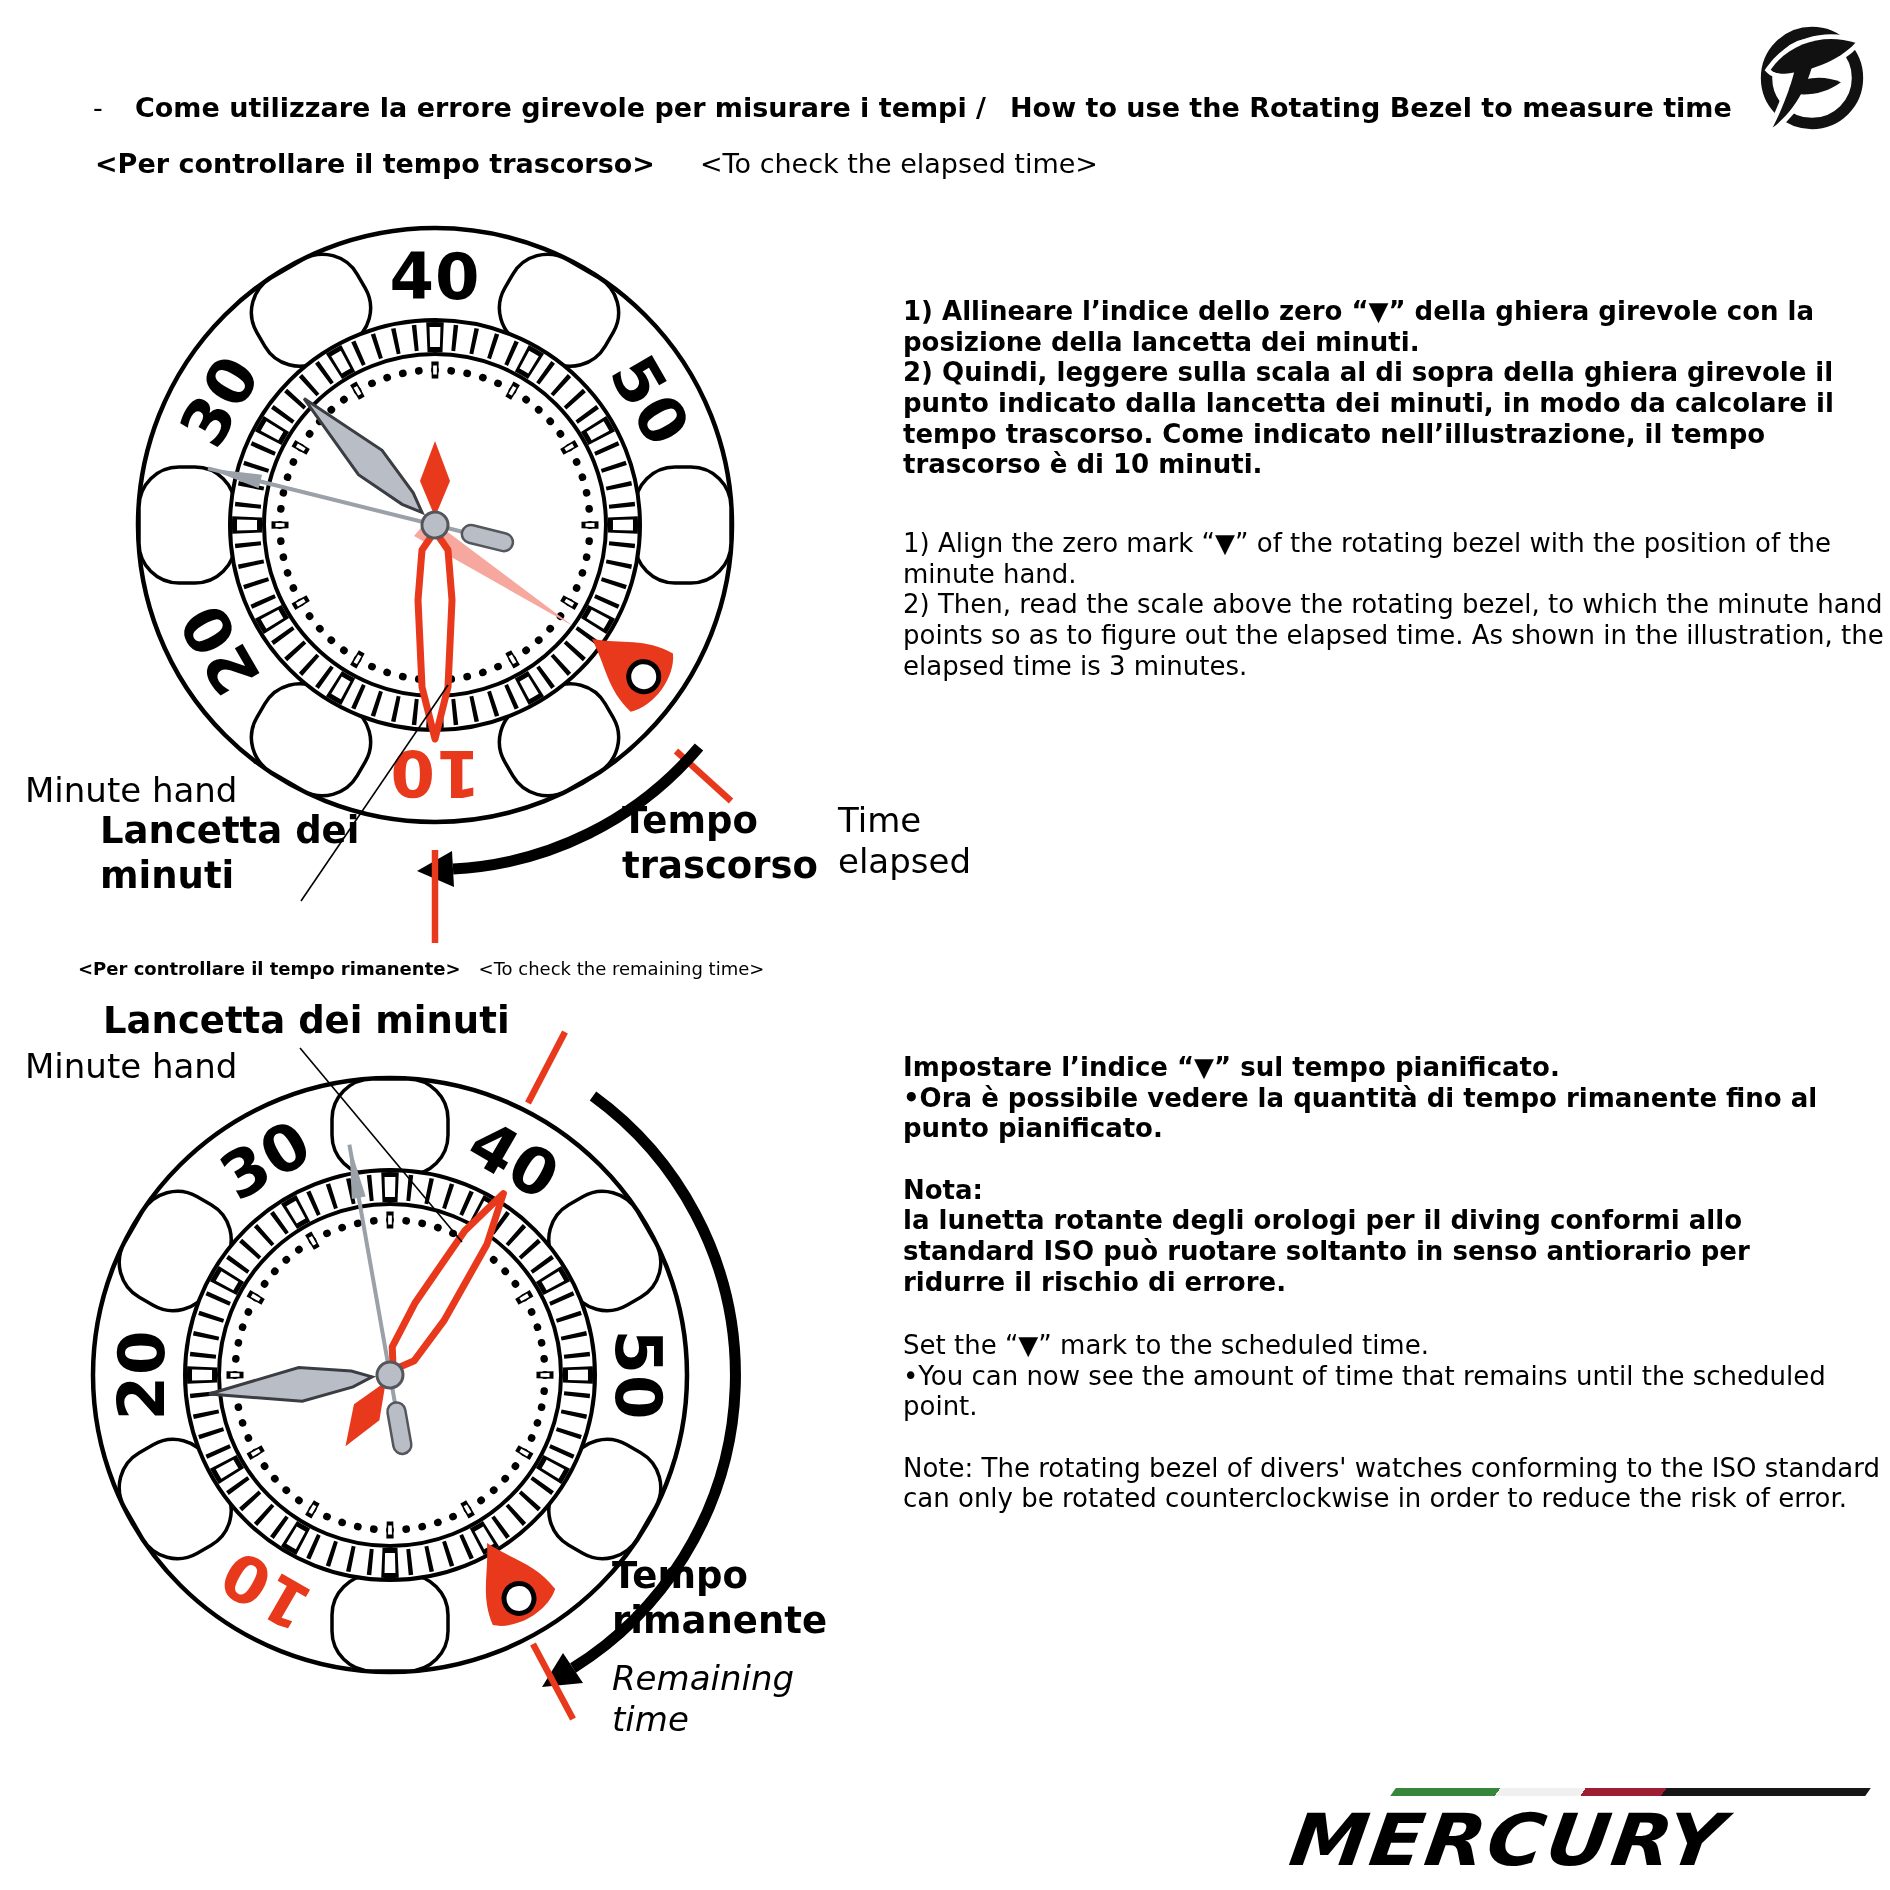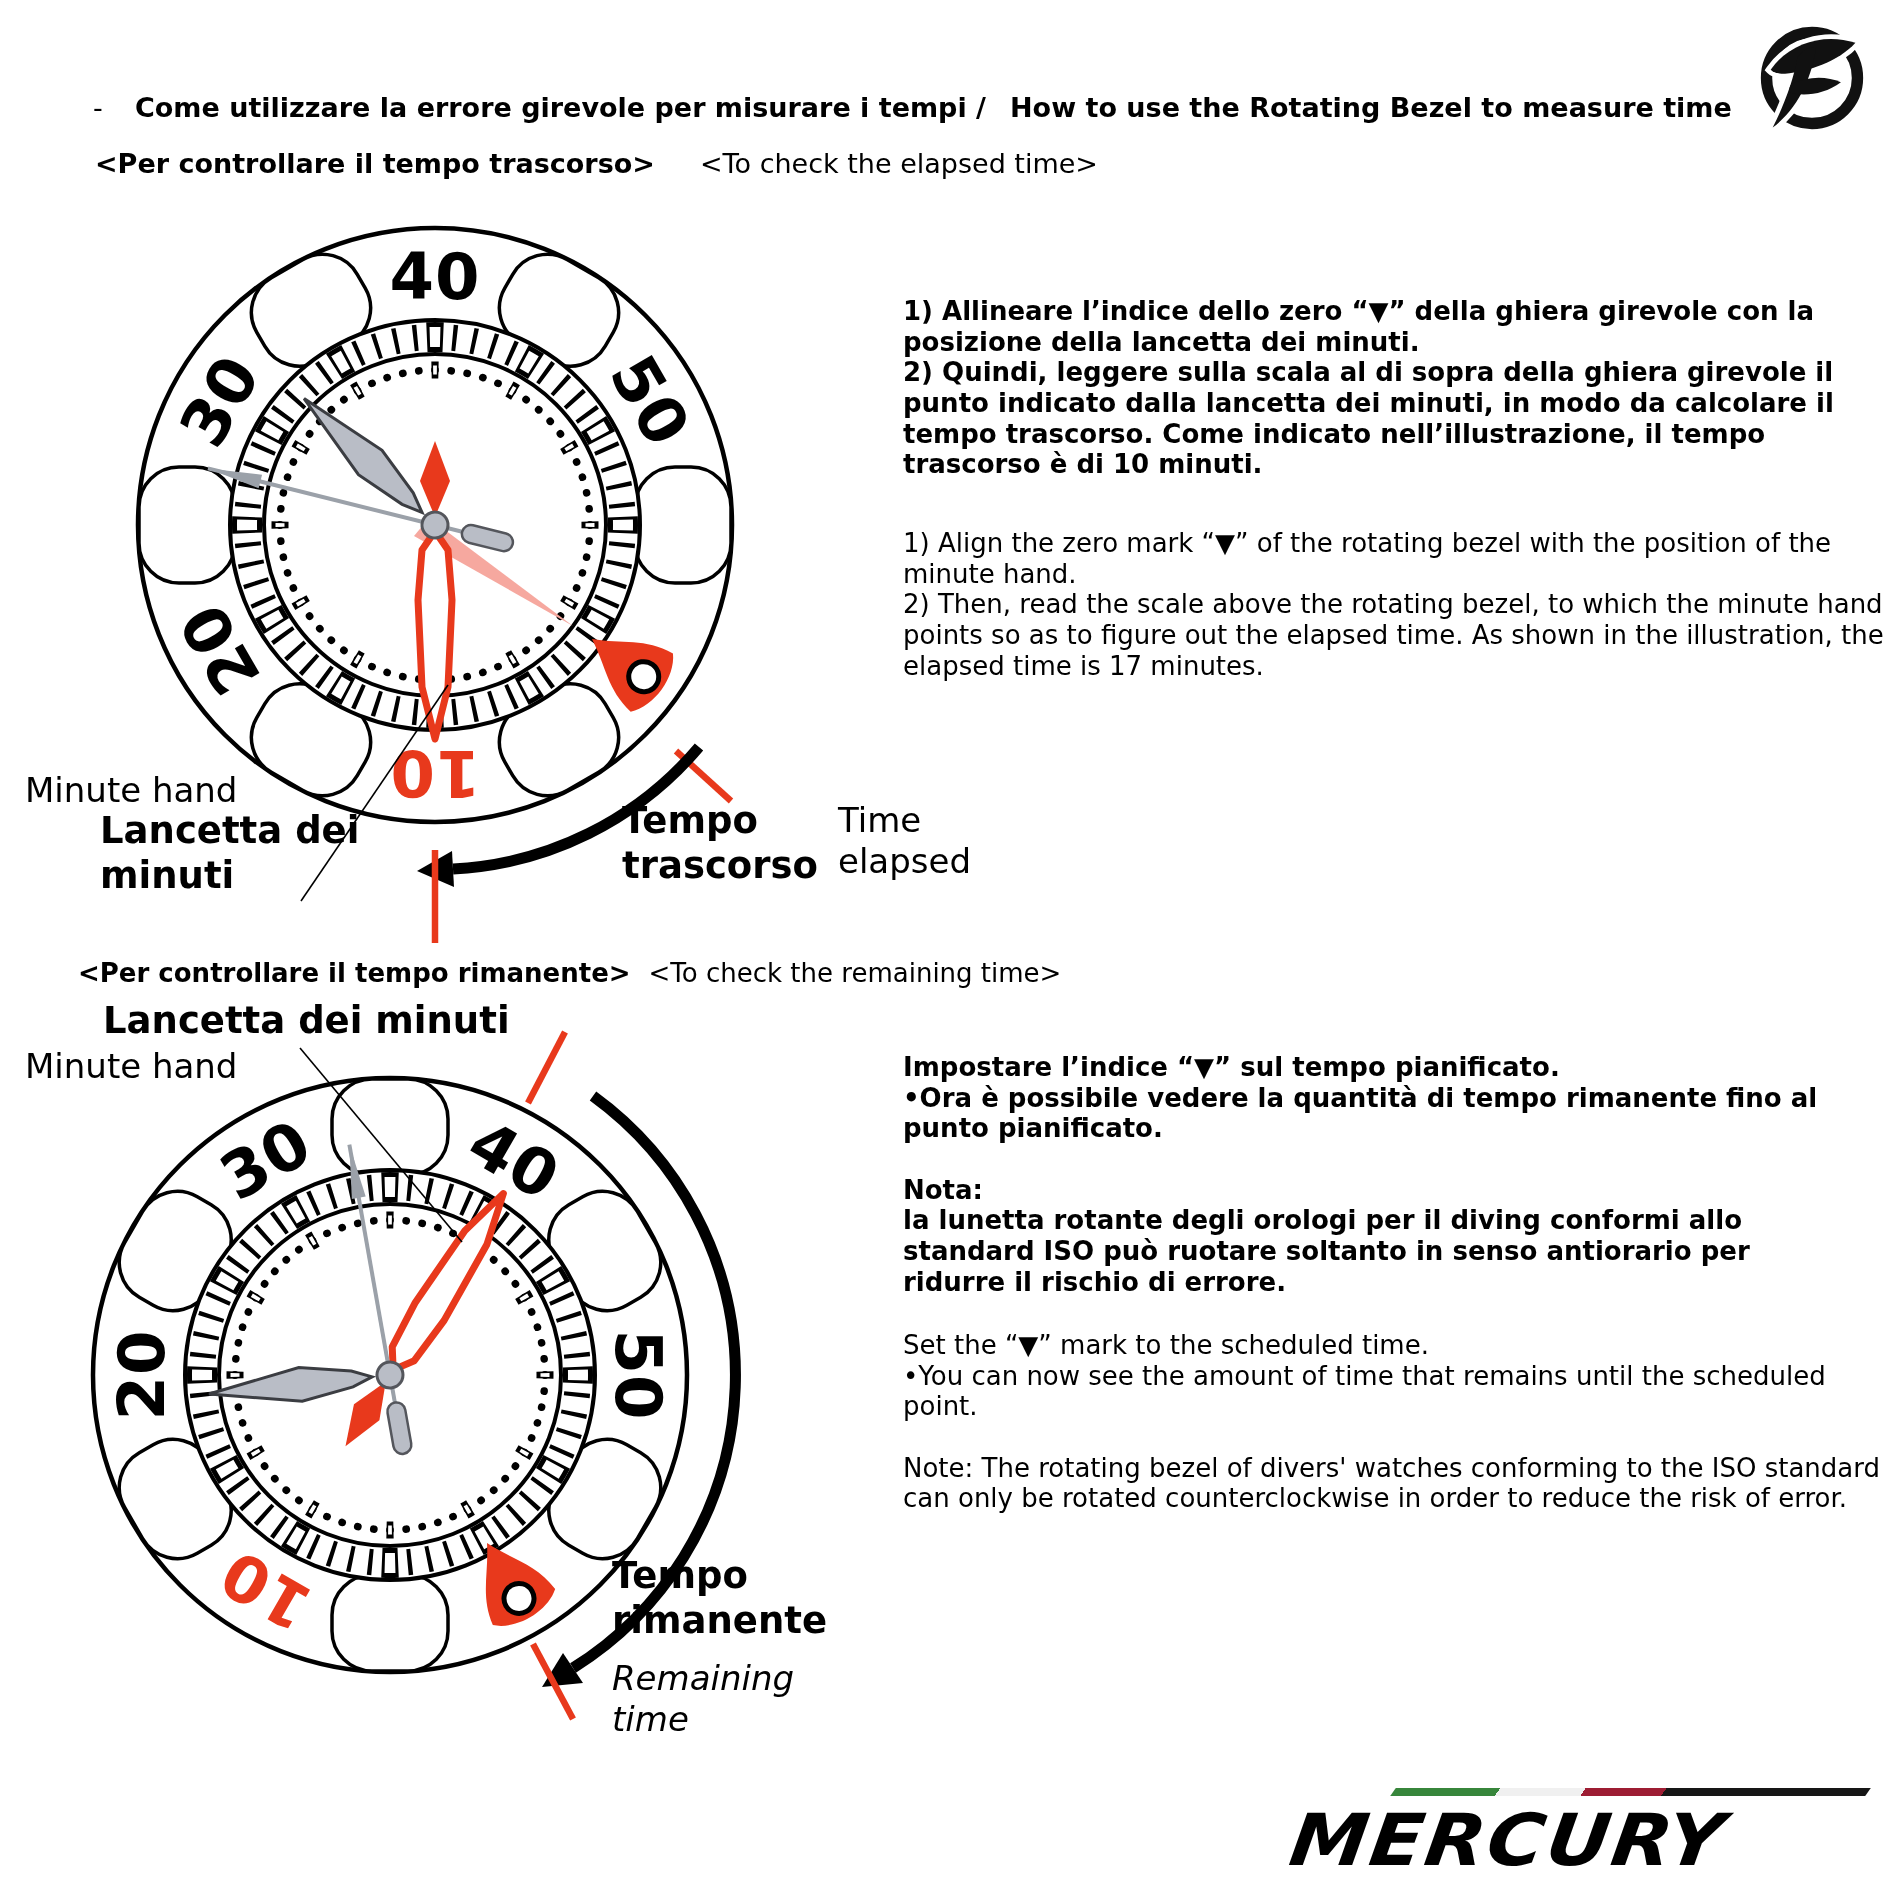--- a/index.html
+++ b/index.html
@@ -6,21 +6,21 @@
   .page{position:relative;width:1890px;height:1890px;background:#fff;overflow:hidden;
         font-family:"DejaVu Sans",sans-serif;color:#000;}
   .abs{position:absolute;}
   .b{font-weight:bold;}
   .pre{white-space:pre-line;}
   .dash{left:93px;top:92px;font-size:27px;}
   .t-it{left:135px;top:92px;font-size:27px;font-weight:bold;}
   .t-en{left:1010px;top:92px;font-size:27px;font-weight:bold;}
   .h1-it{left:95px;top:148px;font-size:27px;font-weight:bold;}
   .h1-en{left:700px;top:148px;font-size:27px;}
-  .h2-row{left:78px;top:958px;font-size:26px;display:flex;gap:18px;}
+  .h2-row{left:78px;top:958px;font-size:18px;display:flex;gap:18px;}
   .body-block{left:903px;width:945px;font-size:26px;line-height:1.18;}
   .body-it1{top:296px;font-weight:bold;}
   .body-en1{top:528px;width:985px;}
   .body-it2{top:1052px;font-weight:bold;}
   .body-en2{top:1330px;width:985px;}
   .lbl{line-height:1.22;}
   .lbl-mh1{left:25px;top:770px;font-size:34px;}
   .lbl-lm1{left:100px;top:808px;font-size:37px;font-weight:bold;}
   .lbl-te-it{left:622px;top:798px;font-size:37px;font-weight:bold;}
   .lbl-te-en{left:838px;top:800px;font-size:34px;}
@@ -146,21 +146,21 @@
   <div class="abs lbl lbl-lm1 pre">Lancetta dei
 minuti</div>
   <div class="abs lbl lbl-te-it pre">Tempo
 trascorso</div>
   <div class="abs lbl lbl-te-en pre">Time
 elapsed</div>
 
   <div class="abs body-block body-it1 pre">1) Allineare l’indice dello zero “▼” della ghiera girevole con la posizione della lancetta dei minuti.
 2) Quindi, leggere sulla scala al di sopra della ghiera girevole il punto indicato dalla lancetta dei minuti, in modo da calcolare il tempo trascorso. Come indicato nell’illustrazione, il tempo trascorso è di 10 minuti.</div>
   <div class="abs body-block body-en1 pre">1) Align the zero mark “▼” of the rotating bezel with the position of the minute hand.
-2) Then, read the scale above the rotating bezel, to which the minute hand points so as to figure out the elapsed time. As shown in the illustration, the elapsed time is 17 minutes.</div>
+2) Then, read the scale above the rotating bezel, to which the minute hand points so as to figure out the elapsed time. As shown in the illustration, the elapsed time is 3 minutes.</div>
 
   <div class="abs h2-row">
     <span class="b">&lt;Per controllare il tempo rimanente&gt;</span>
     <span>&lt;To check the remaining time&gt;</span>
   </div>
 
   <div class="abs lbl lbl-lm2">Lancetta dei minuti</div>
   <div class="abs lbl lbl-mh2">Minute hand</div>
 
   <svg class="abs watch2" width="720" height="800" viewBox="0 0 720 800">

